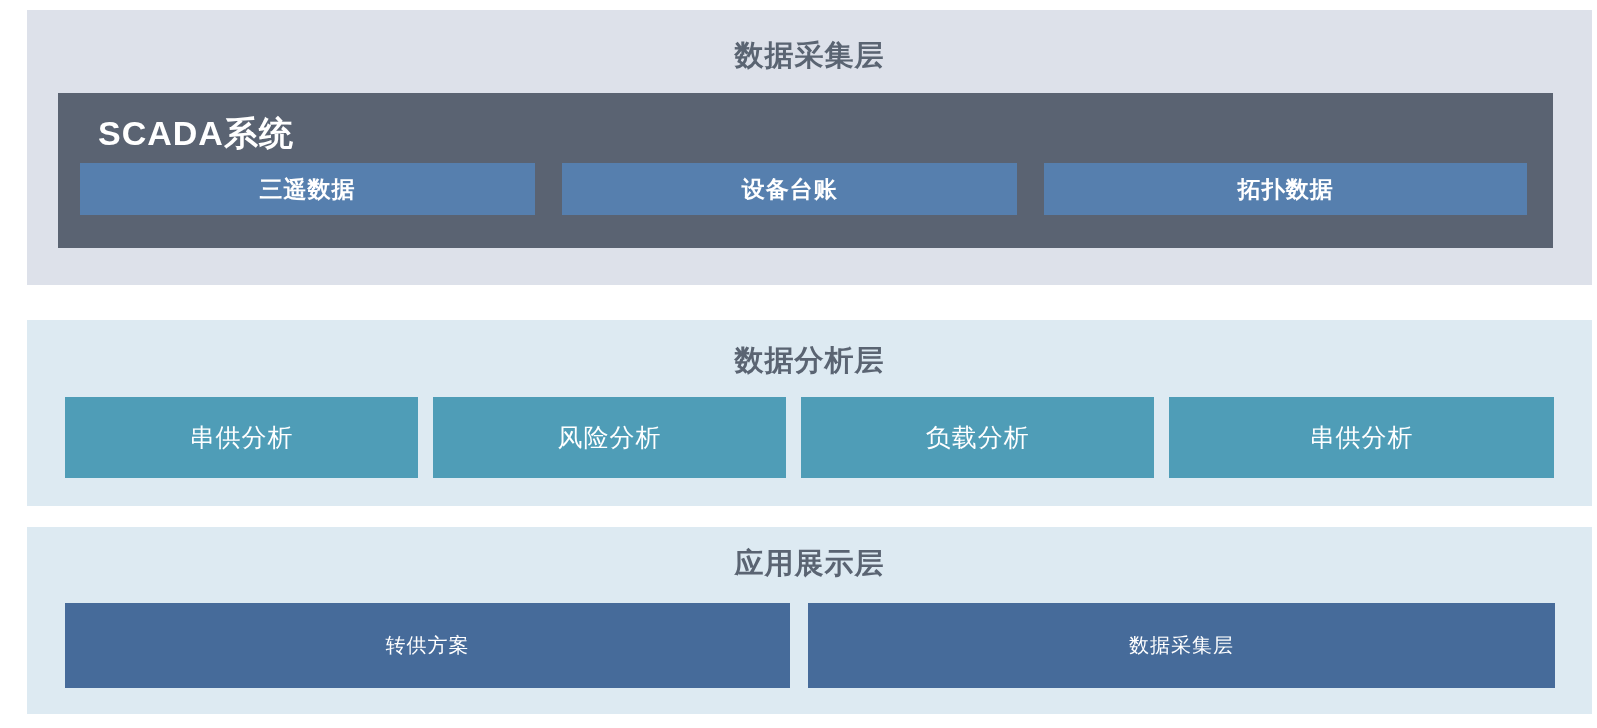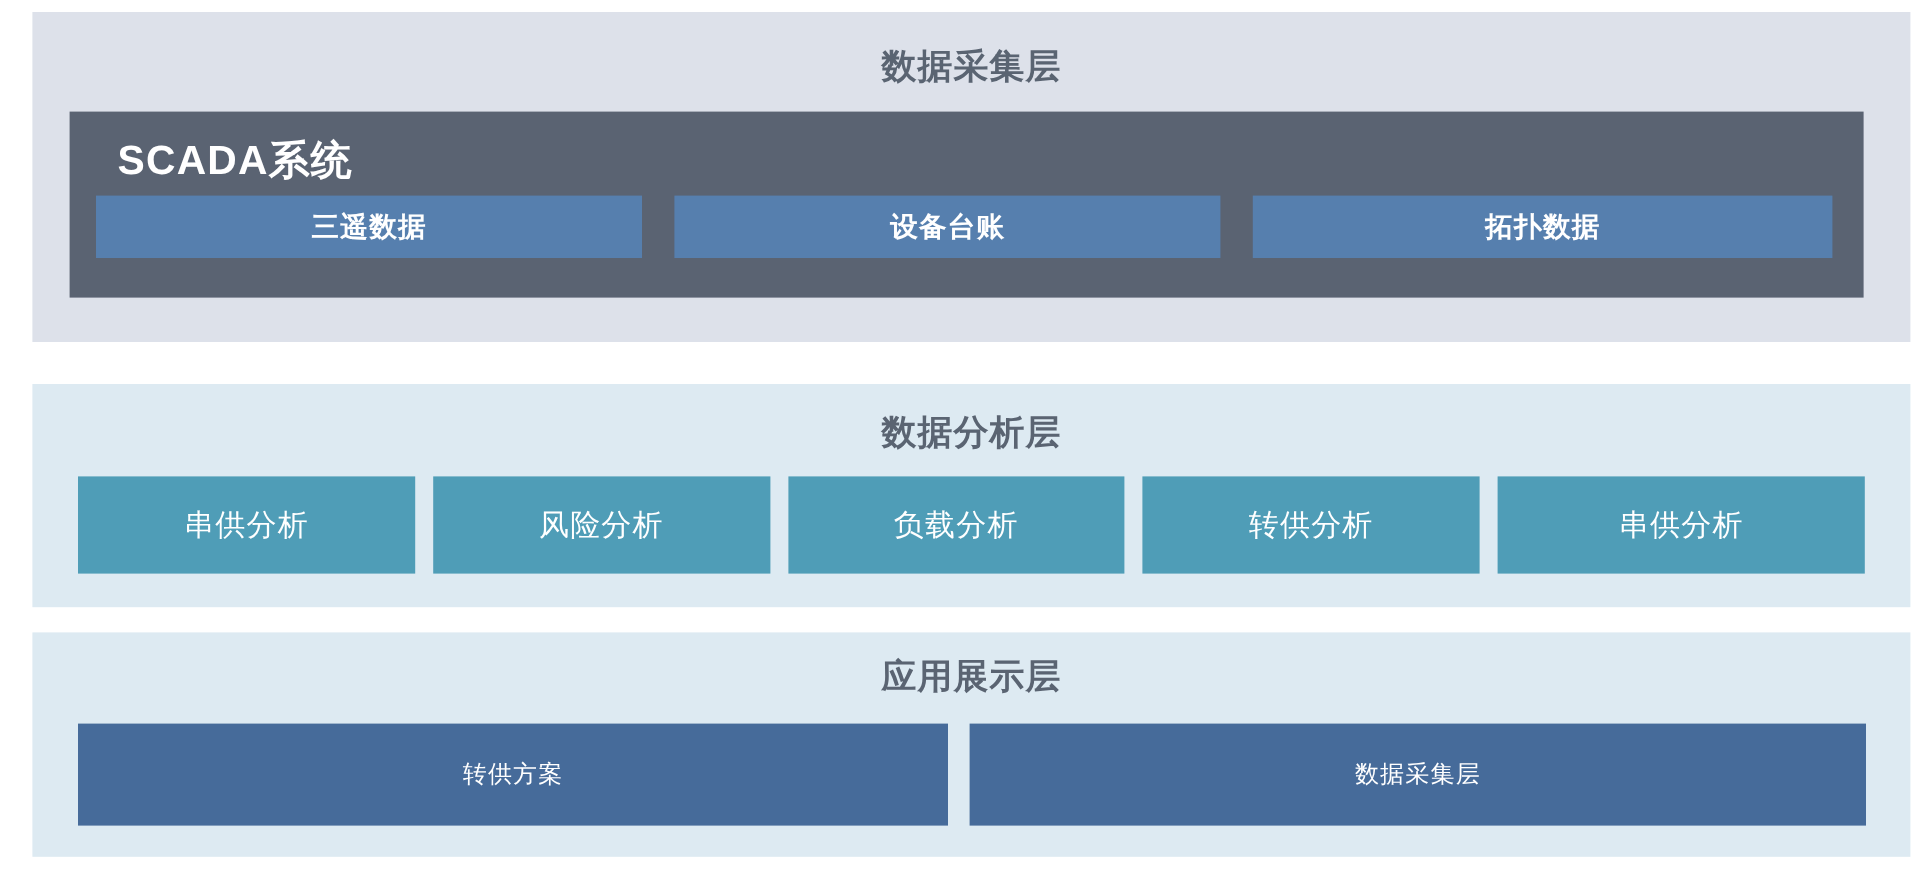--- a/index.html
+++ b/index.html
@@ -154,21 +154,20 @@
       </div>
     </div>
   </section>
 
   <section class="layer layer-analysis">
     <h2 class="layer-title">数据分析层</h2>
     <div class="analysis-row">
       <div class="analysis-item">串供分析</div>
       <div class="analysis-item">风险分析</div>
       <div class="analysis-item">负载分析</div>
-      <div class="analysis-item">转供分析</div>
       <div class="analysis-item">串供分析</div>
     </div>
   </section>
 
   <section class="layer layer-application">
     <h2 class="layer-title">应用展示层</h2>
     <div class="application-row">
       <div class="application-item">转供方案</div>
       <div class="application-item">数据采集层</div>
     </div>

